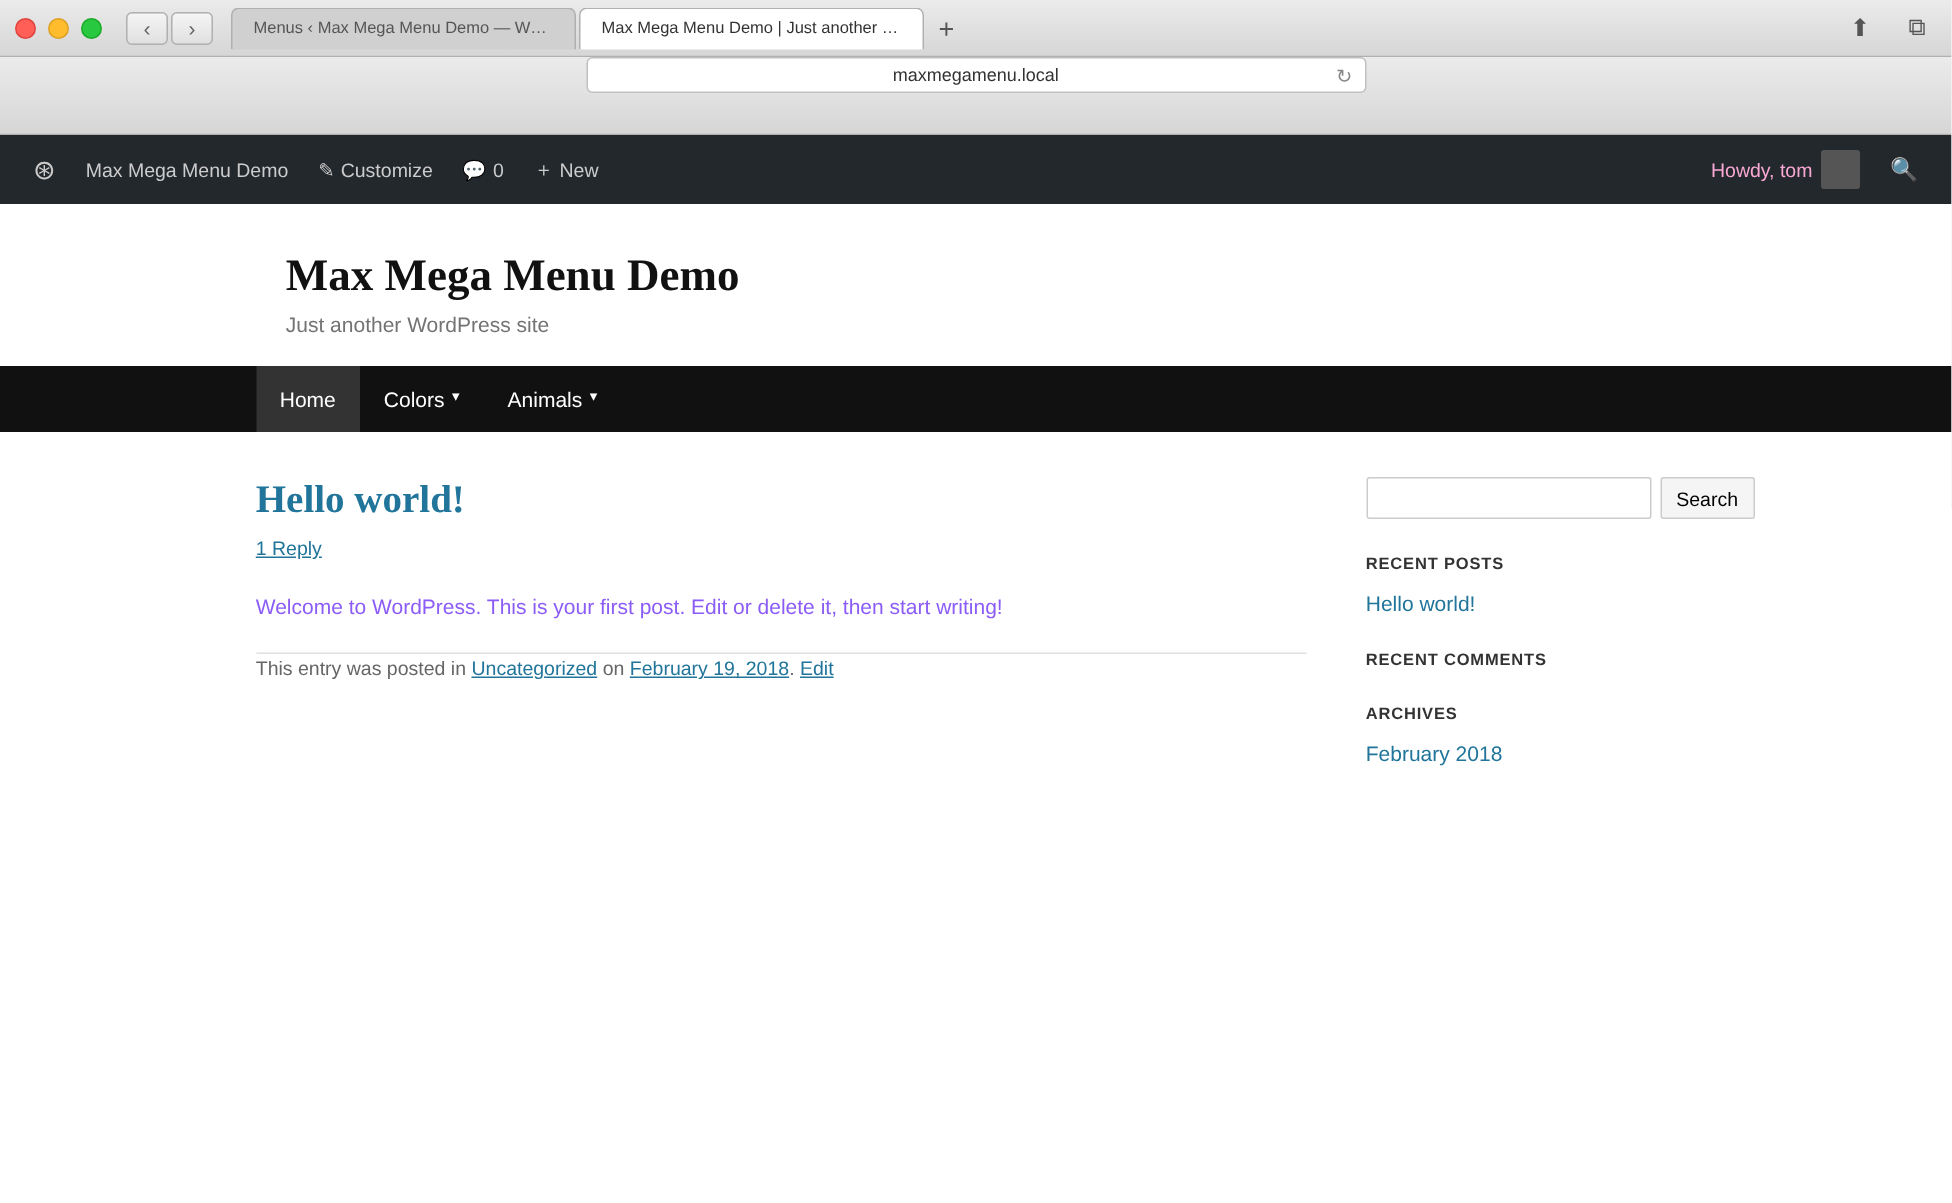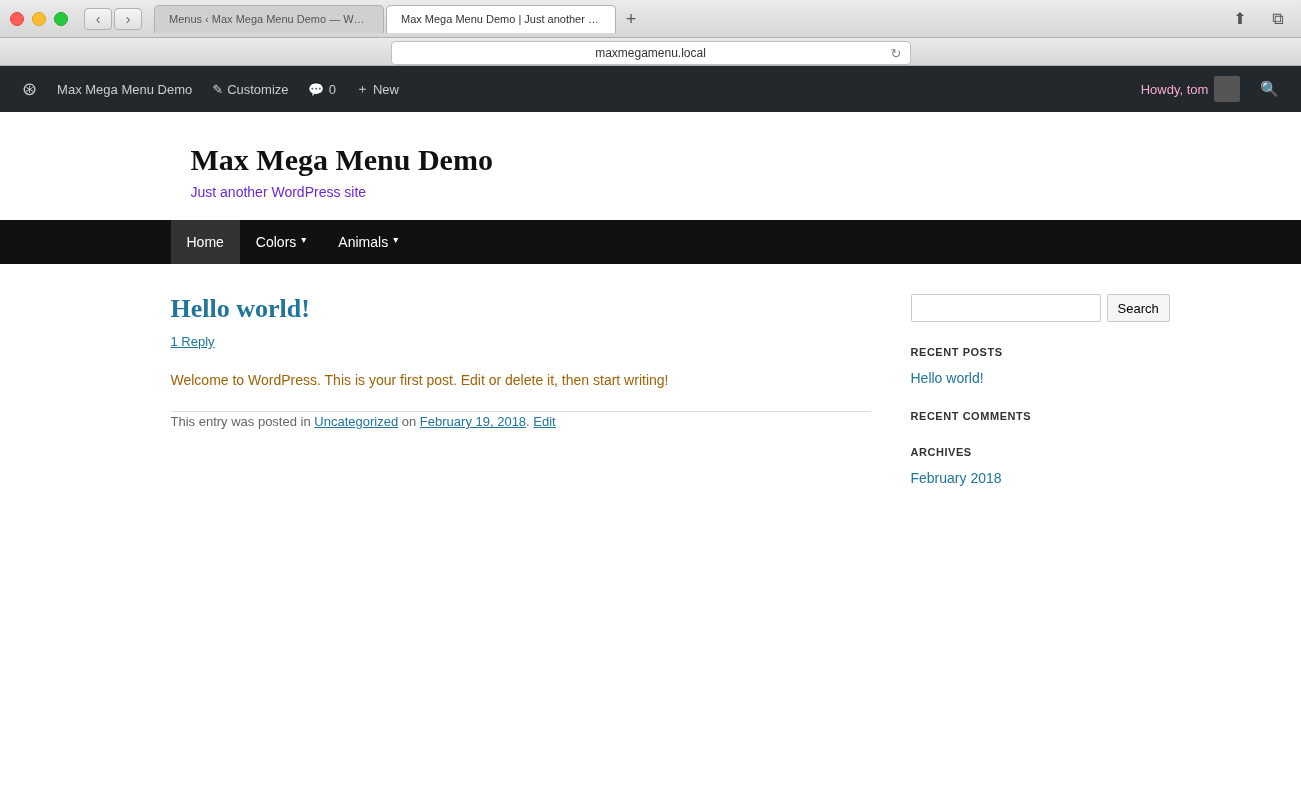--- a/index.html
+++ b/index.html
@@ -73,21 +73,21 @@
       white-space: nowrap;
     }
     .wp-admin-bar-right { margin-left: auto; display: flex; align-items: center; }
 
     
     .site-wrapper { background: #f1f1f1; flex: 1; display: flex; flex-direction: column; }
     .site-content-wrapper { max-width: 1000px; margin: 0 auto; width: 100%; padding: 0 20px; }
 
     .site-header { padding: 30px 20px 20px; }
     .site-title { font-size: 30px; font-weight: 700; color: #111; font-family: Georgia, serif; line-height: 1.2; }
-    .site-tagline { color: #6d28d9; font-size: 14px; margin-top: 6px; }
+    .site-tagline { color: #737373; font-size: 14px; margin-top: 6px; }
 
     
     .main-nav {
       background: #111;
       padding: 0;
       margin: 0 0 0 0;
     }
     .nav-inner { max-width: 1000px; margin: 0 auto; padding: 0 20px; display: flex; align-items: center; }
     .nav-item {
       color: #fff; padding: 14px 16px; font-size: 14px; cursor: pointer; display: flex; align-items: flex-start; gap: 5px;
@@ -99,21 +99,21 @@
     
     .content-area { max-width: 1000px; margin: 0 auto; width: 100%; padding: 30px 20px; display: flex; gap: 40px; }
     .main-content { flex: 1; min-width: 0; }
     .sidebar { width: 220px; flex-shrink: 0; }
 
     
     .post-title { font-size: 26px; font-family: Georgia, serif; color: #21759b; margin-bottom: 10px; }
     .post-title a { color: #21759b; text-decoration: none; }
     .post-meta-reply { color: #21759b; font-size: 13px; margin-bottom: 20px; }
     .post-meta-reply a { color: #21759b; text-decoration: underline; }
-    .post-body { font-size: 14px; color: #a16207; line-height: 1.6; margin-bottom: 20px; }
+    .post-body { font-size: 14px; color: #8b5cf6; line-height: 1.6; margin-bottom: 20px; }
     .post-footer { font-size: 13px; color: #666; padding-top: 2px; border-top: 1px solid #e0e0e0; }
     .post-footer a { color: #21759b; text-decoration: underline; }
 
     
     .sidebar-section { margin-bottom: 24px; }
     .sidebar-title { font-size: 11px; font-weight: 700; text-transform: uppercase; letter-spacing: 0.05em; color: #333; margin-bottom: 12px; }
     .sidebar-item a { color: #21759b; text-decoration: none; font-size: 14px; }
     .sidebar-item { margin-bottom: 8px; }
 
     
@@ -150,21 +150,21 @@
         <span style="overflow:hidden;text-overflow:ellipsis;white-space:nowrap;font-size:11px;max-width:200px;">Max Mega Menu Demo | Just another WordPress site</span>
       </div>
       <div class="tab-add">+</div>
     </div>
     <div class="mac-toolbar-extras">
       <div class="mac-toolbar-btn">⬆</div>
       <div class="mac-toolbar-btn">⧉</div>
     </div>
   </div>
 
-  <div style="background: linear-gradient(to bottom, #ebebeb, #d6d6d6); height: 28px; display: flex; align-items: flex-end; padding: 0 16px; border-bottom: 1px solid #b0b0b0; gap: 8px;">
+  <div style="background: linear-gradient(to bottom, #ebebeb, #d6d6d6); height: 52px; display: flex; align-items: flex-start; padding: 0 16px; border-bottom: 1px solid #b0b0b0; gap: 8px;">
     <div class="mac-address-bar" style="flex:1;max-width:520px;margin:0 auto;">
       <span style="font-size:12px;color:#333;">maxmegamenu.local</span>
       <span class="mac-reload">↻</span>
     </div>
   </div>
 
   <div class="site-wrapper">
 
     <div class="wp-admin-bar">
       <div class="wp-admin-item">

